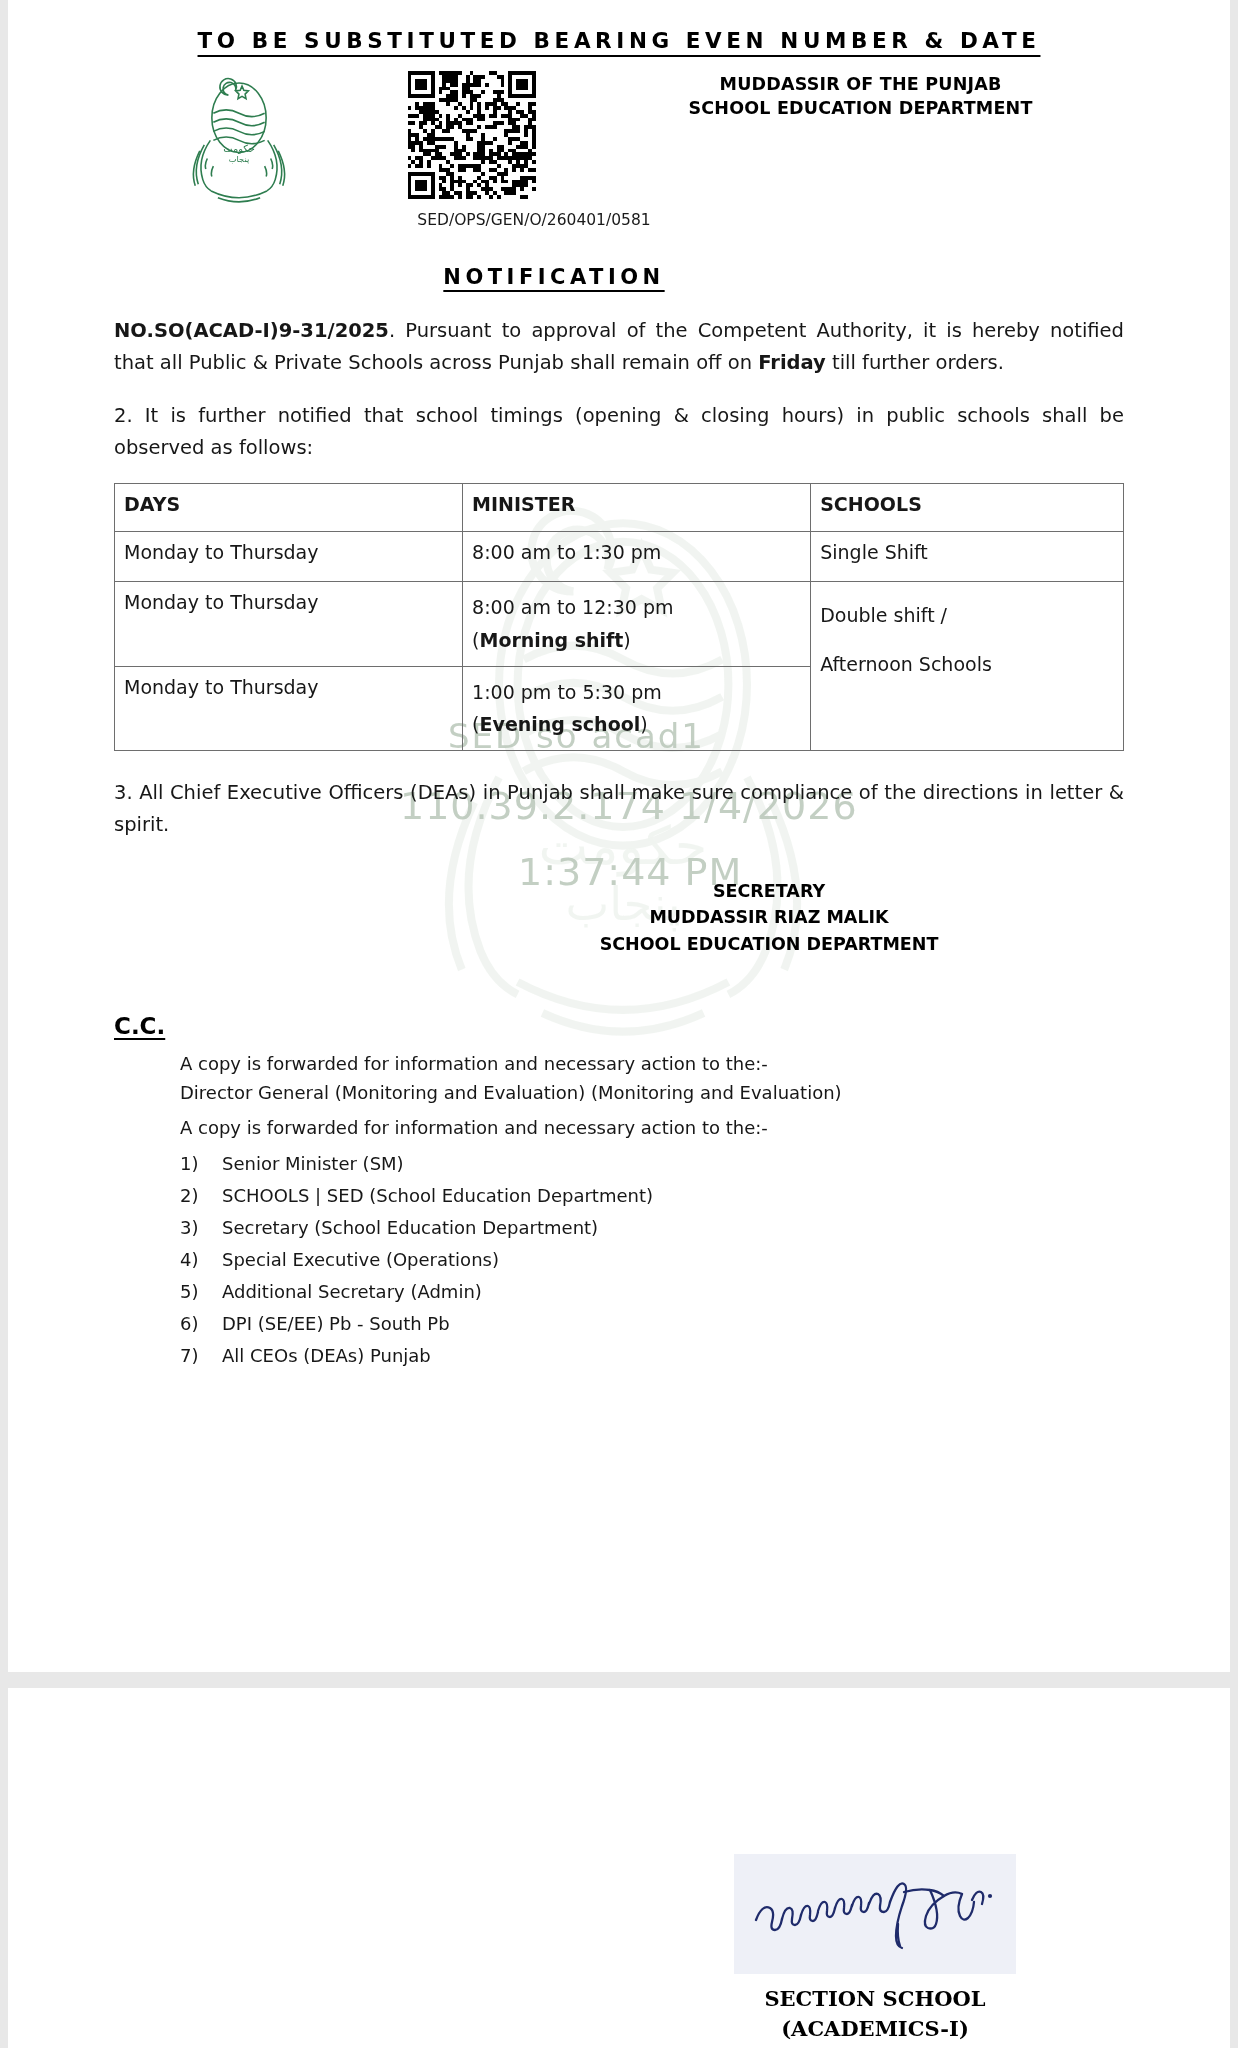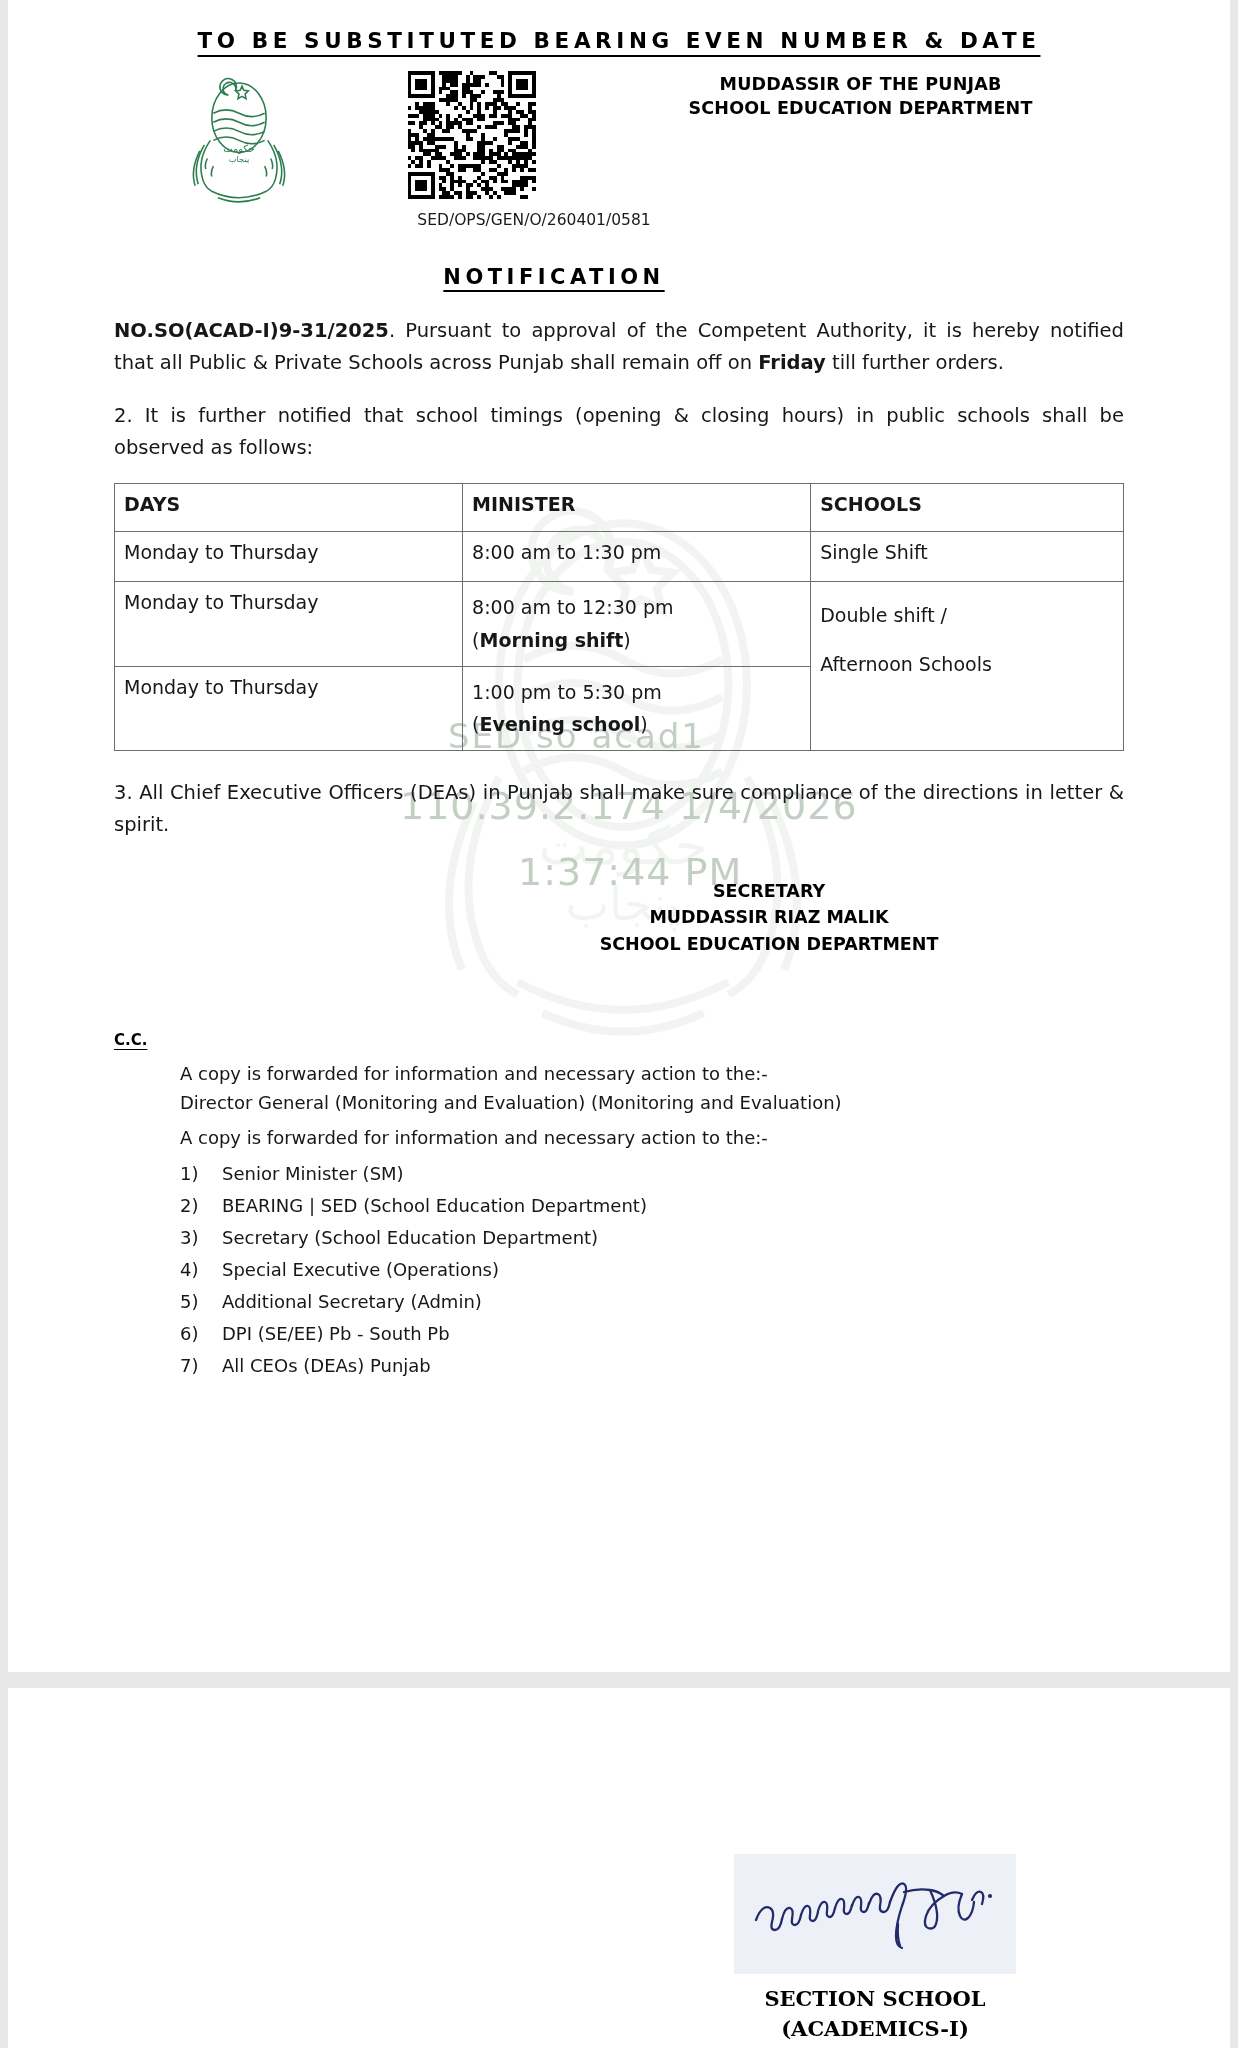--- a/index.html
+++ b/index.html
@@ -197,24 +197,24 @@
     line-height: 1.5;
     color: #000;
     margin-top: 38px;
     margin-left: 300px;
   }
 
   
   .cc-head {
     font-family: "DejaVu Sans", sans-serif;
     font-weight: bold;
-    font-size: 15px;
+    font-size: 23px;
     text-decoration: underline;
     text-underline-offset: 4px;
-    margin-top: 74px;
+    margin-top: 56px;
   }
   .cc-body {
     margin-left: 66px;
     margin-top: 10px;
   }
   .cc-line {
     font-family: "DejaVu Sans", sans-serif;
     font-size: 18px;
     line-height: 1.62;
     color: #171717;
@@ -1517,21 +1517,21 @@
 
       <div class="nd-body">
         <div class="nd-intro">A copy is forwarded for information and necessary action to the:-</div>
         <ol class="nd-list" id="ndlist">
             <li>
               <span class="num">1)</span>
               <span>Senior Minister (SM)</span>
             </li>
             <li>
               <span class="num">2)</span>
-              <span>BEARING | SED (School Education Department)</span>
+              <span>SCHOOLS | SED (School Education Department)</span>
             </li>
             <li>
               <span class="num">3)</span>
               <span>Secretary (School Education Department)</span>
             </li>
             <li>
               <span class="num">4)</span>
               <span>Special Executive (Operations)</span>
             </li>
             <li>

